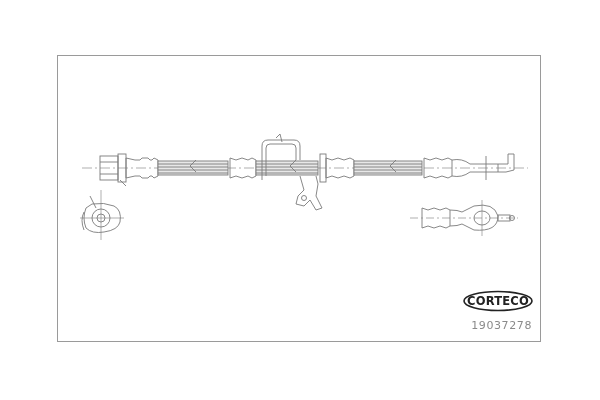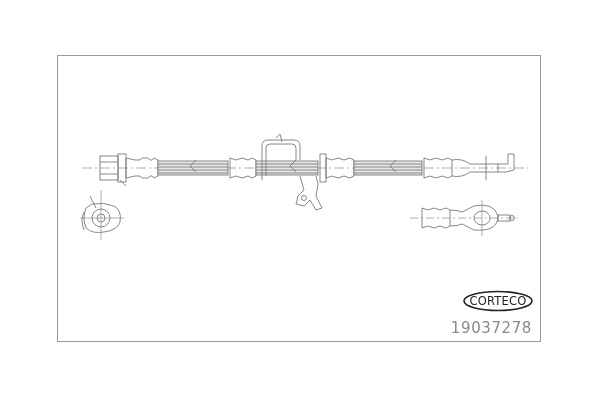--- a/index.html
+++ b/index.html
@@ -1,21 +1,21 @@
 <!DOCTYPE html>
 <html><head>
   <meta charset="utf-8">
   <style>
     html, body { margin: 0; padding: 0; background: #ffffff; }
     body { width: 600px; height: 400px; position: relative; overflow: hidden; font-family: "DejaVu Sans", sans-serif; }
     .frame { position: absolute; left: 57px; top: 55px; width: 484px; height: 287px; border: 1.5px solid #9a9a9a; box-sizing: border-box; }
     svg.drawing { position: absolute; left: 0; top: 0; }
     .logo { position: absolute; left: 462px; top: 290px; width: 72px; height: 22px; }
-    .logo-text { position: absolute; left: 0; top: 0; width: 72px; height: 22px; line-height: 22px; text-align: center; font-family: "DejaVu Sans", sans-serif; font-weight: normal; font-size: 11.5px; color: #222; letter-spacing: 0.2px; }
-    .part-number { position: absolute; right: 68px; top: 319px; font-family: "DejaVu Sans", sans-serif; font-size: 15px; color: #8a8a8a; letter-spacing: 0.6px; }
+    .logo-text { position: absolute; left: 0; top: 0; width: 72px; height: 22px; line-height: 22px; text-align: center; font-family: "DejaVu Sans", sans-serif; font-weight: bold; font-size: 11.5px; color: #222; letter-spacing: 0.2px; }
+    .part-number { position: absolute; right: 68px; top: 319px; font-family: "DejaVu Sans", sans-serif; font-size: 11px; color: #8a8a8a; letter-spacing: 0.6px; }
   </style>
 </head>
 <body>
 
 <div class="frame"></div>
 
 <svg class="drawing" width="600" height="400" viewBox="0 0 600 400" fill="none" stroke="#7a7a7a" stroke-width="0.9">
 
   <line x1="82" y1="168" x2="528" y2="168" stroke-dasharray="10,3,2,3" stroke-width="0.6"></line>
 

